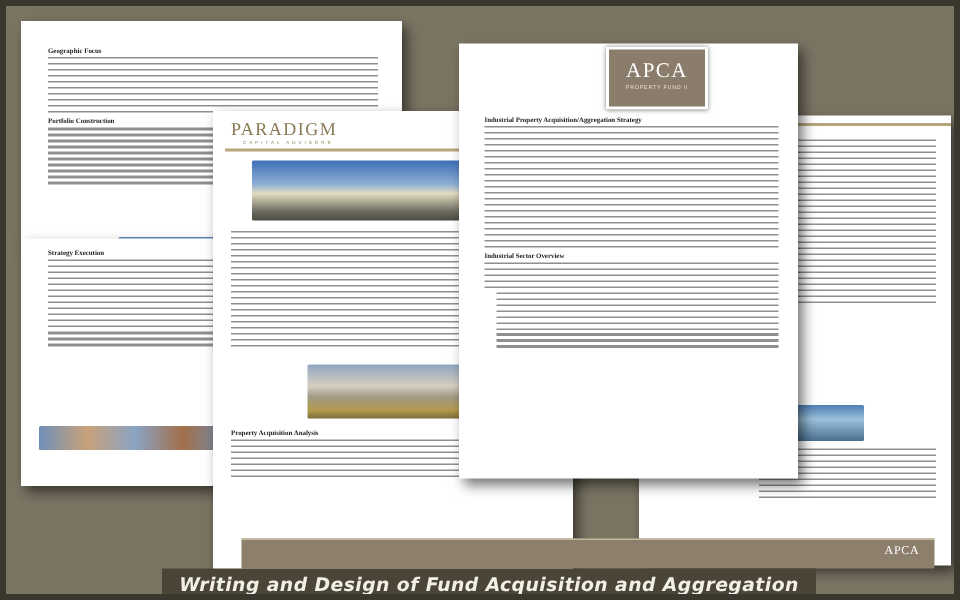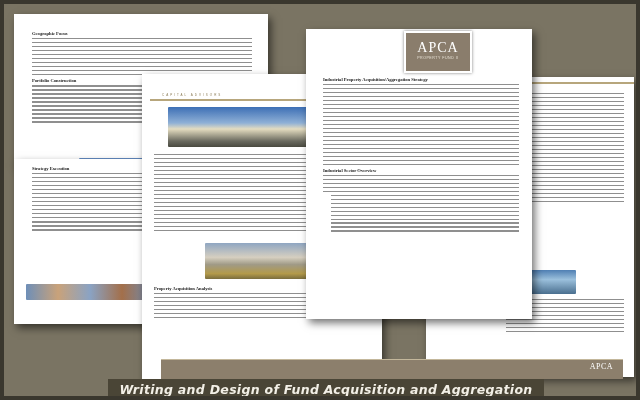--- a/index.html
+++ b/index.html
@@ -131,20 +131,21 @@
           <i></i>
           <i></i>
           <i></i>
           <i></i>
           <i></i>
         </div>
     </div>
   </div>
 
   <div class="page p2">
+    <div class="logo-paradigm">PARADIGM</div>
     <div class="logo-sub">CAPITAL ADVISORS</div>
     <div class="rule" style="left:8px;top:25px;width:232px;"></div>
     <div class="photo" style="left:26px;top:33px;width:214px;height:40px;background:linear-gradient(180deg,#3d6fb5 0%,#8fb0d6 40%,#e4dcc0 55%,#6b6b60 85%,#4a4a40 100%);"></div>
     <div style="position:absolute;left:12px;top:80px;width:220px;">
       <div class="lines">
           <i></i>
           <i></i>
           <i></i>
           <i></i>
           <i></i>

